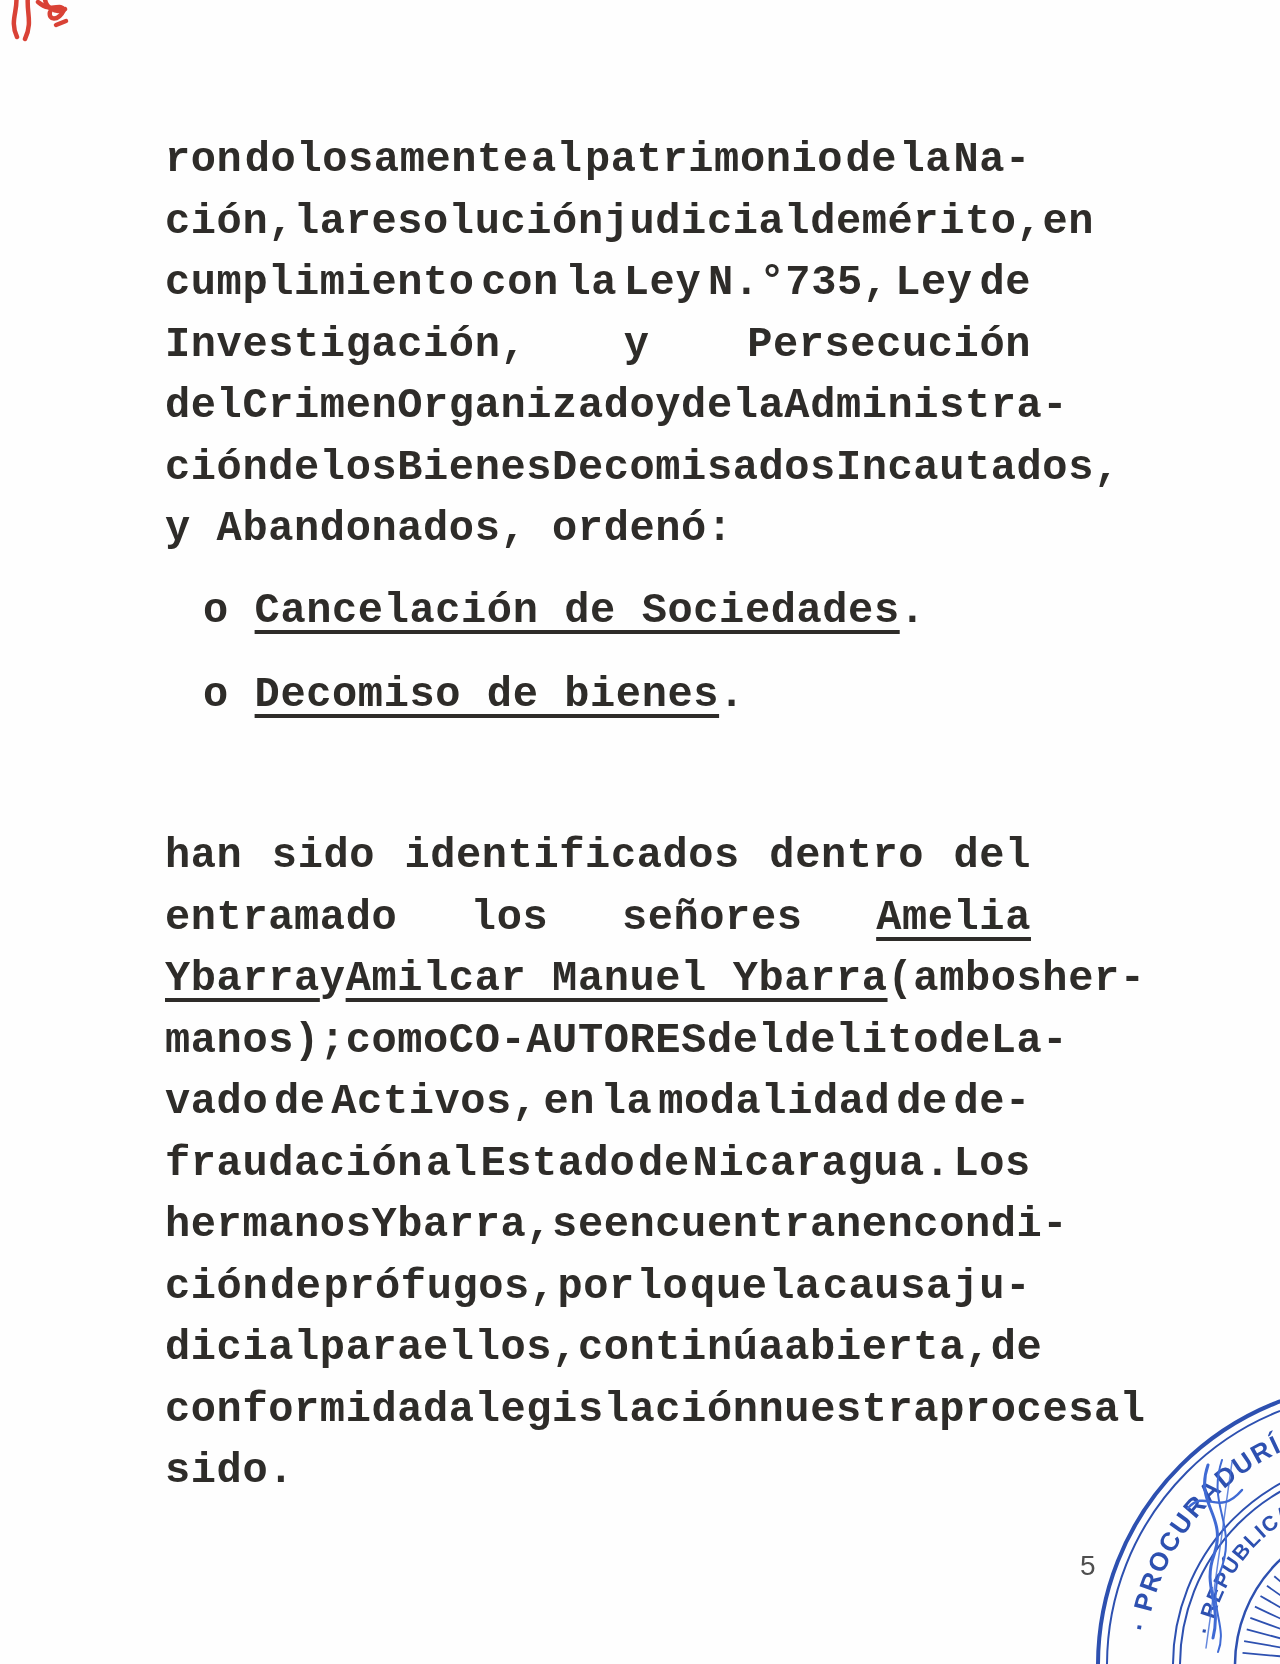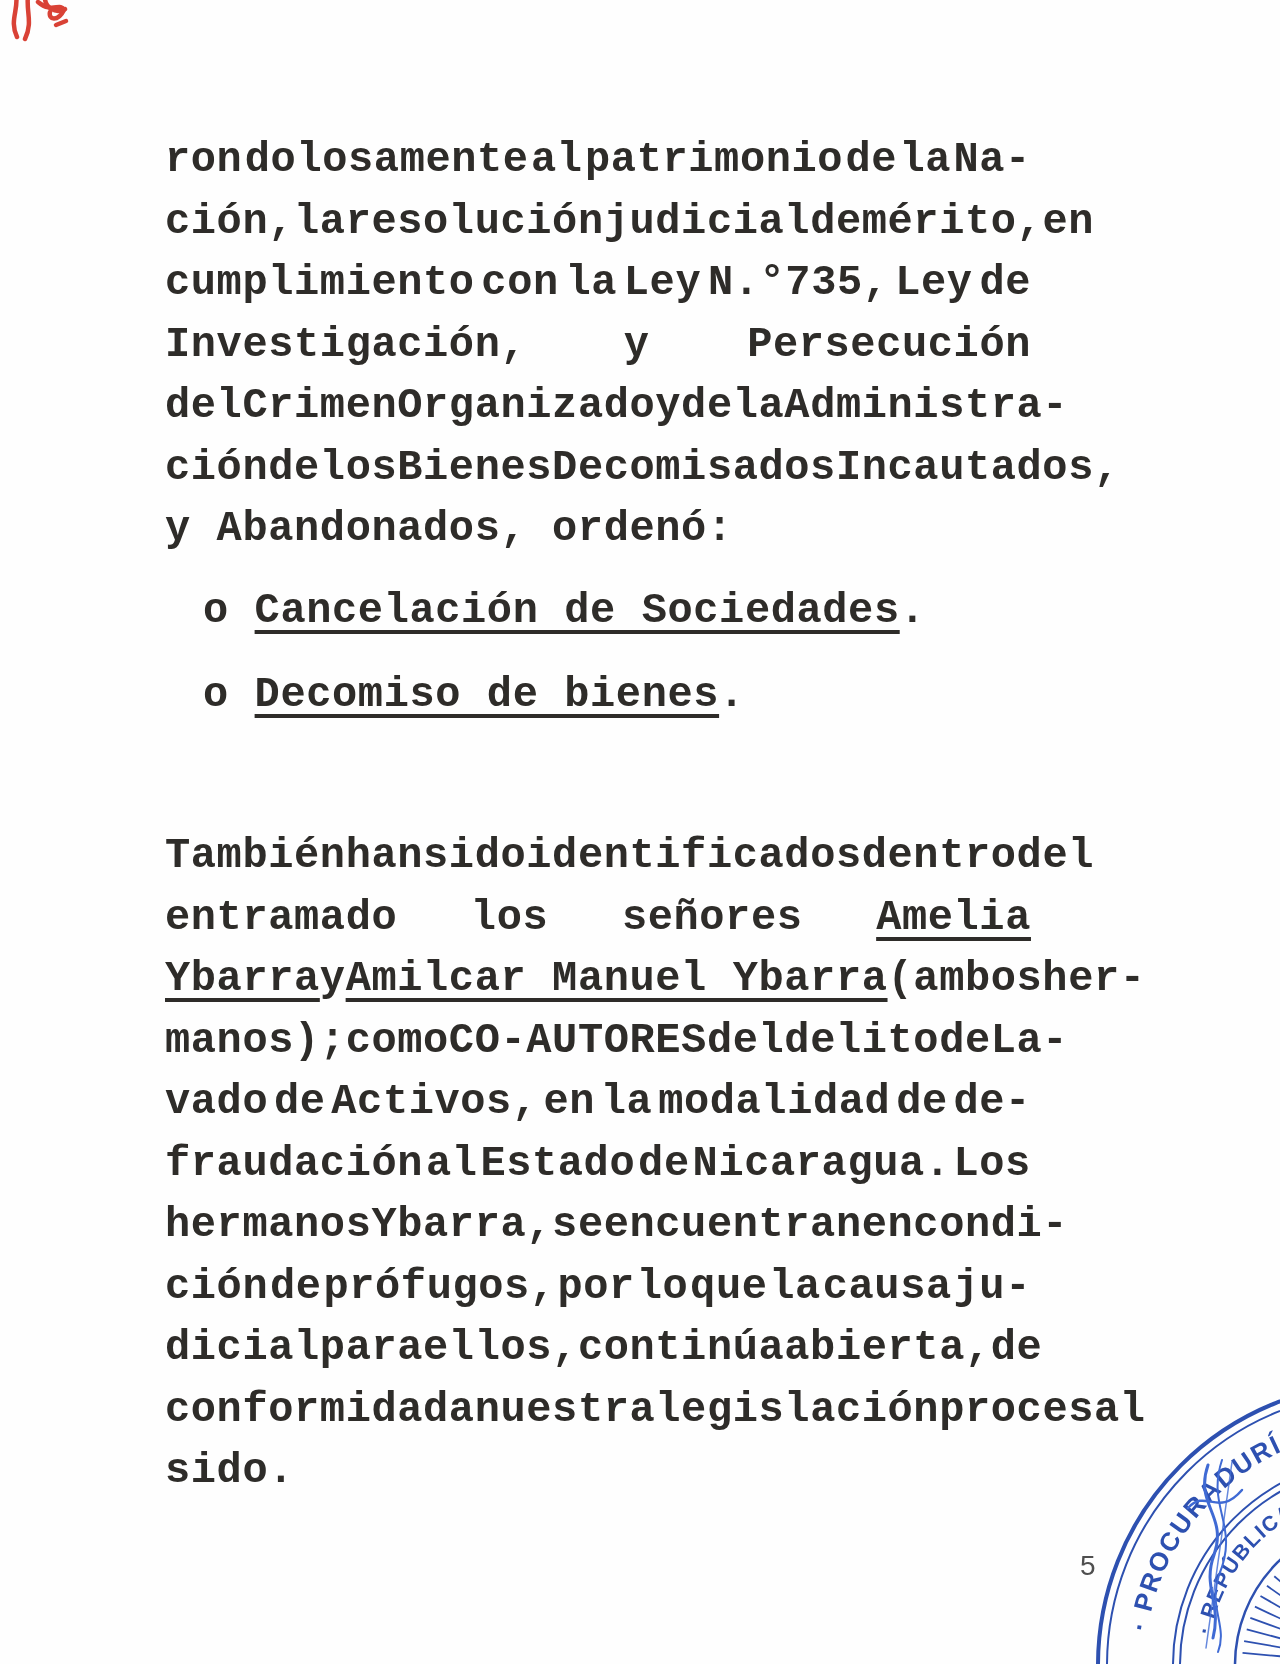--- a/index.html
+++ b/index.html
@@ -88,30 +88,30 @@
       <div class="line j"><span>Investigación,</span><span>y</span><span>Persecución</span></div>
       <div class="line j"><span>del</span><span>Crimen</span><span>Organizado</span><span>y</span><span>de</span><span>la</span><span>Administra-</span></div>
       <div class="line j"><span>ción</span><span>de</span><span>los</span><span>Bienes</span><span>Decomisados</span><span>Incautados,</span></div>
       <div class="line"><span>y Abandonados, ordenó:</span></div>
     </div>
   <div class="section" id="bullet-list">
       <div class="line"><span>o </span><span class="u">Cancelación de Sociedades</span><span>.</span></div>
       <div class="line"><span>o </span><span class="u">Decomiso de bienes</span><span>.</span></div>
     </div>
   <div class="section" id="paragraph-2">
-      <div class="line j"><span>También</span><span>han</span><span>sido</span><span>identificados</span><span>dentro</span><span>del</span></div>
+      <div class="line j"><span>han</span><span>sido</span><span>identificados</span><span>dentro</span><span>del</span></div>
       <div class="line j"><span>entramado</span><span>los</span><span>señores</span><span class="u">Amelia</span></div>
       <div class="line j"><span class="u">Ybarra</span><span>y</span><span class="u">Amilcar Manuel Ybarra</span><span>(ambos</span><span>her-</span></div>
       <div class="line j"><span>manos);</span><span>como</span><span>CO-AUTORES</span><span>del</span><span>delito</span><span>de</span><span>La-</span></div>
       <div class="line j"><span>vado</span><span>de</span><span>Activos,</span><span>en</span><span>la</span><span>modalidad</span><span>de</span><span>de-</span></div>
       <div class="line j"><span>fraudación</span><span>al</span><span>Estado</span><span>de</span><span>Nicaragua.</span><span>Los</span></div>
       <div class="line j"><span>hermanos</span><span>Ybarra,</span><span>se</span><span>encuentran</span><span>en</span><span>condi-</span></div>
       <div class="line j"><span>ción</span><span>de</span><span>prófugos,</span><span>por</span><span>lo</span><span>que</span><span>la</span><span>causa</span><span>ju-</span></div>
       <div class="line j"><span>dicial</span><span>para</span><span>ellos,</span><span>continúa</span><span>abierta,</span><span>de</span></div>
-      <div class="line j"><span>conformidad</span><span>a</span><span>nuestra</span><span>legislación</span><span>procesal</span></div>
+      <div class="line j"><span>conformidad</span><span>a</span><span>legislación</span><span>nuestra</span><span>procesal</span></div>
       <div class="line"><span>sido.</span></div>
     </div>
 
   <div class="page-number">5</div>
 
   <svg class="stamp" width="620" height="620" viewBox="0 0 620 620">
     <g>
       <circle class="ring" cx="324" cy="325" r="282" stroke-width="4"></circle>
       <circle class="ring" cx="324" cy="325" r="273" stroke-width="2"></circle>
       <circle class="ring" cx="324" cy="325" r="207" stroke-width="2"></circle>

